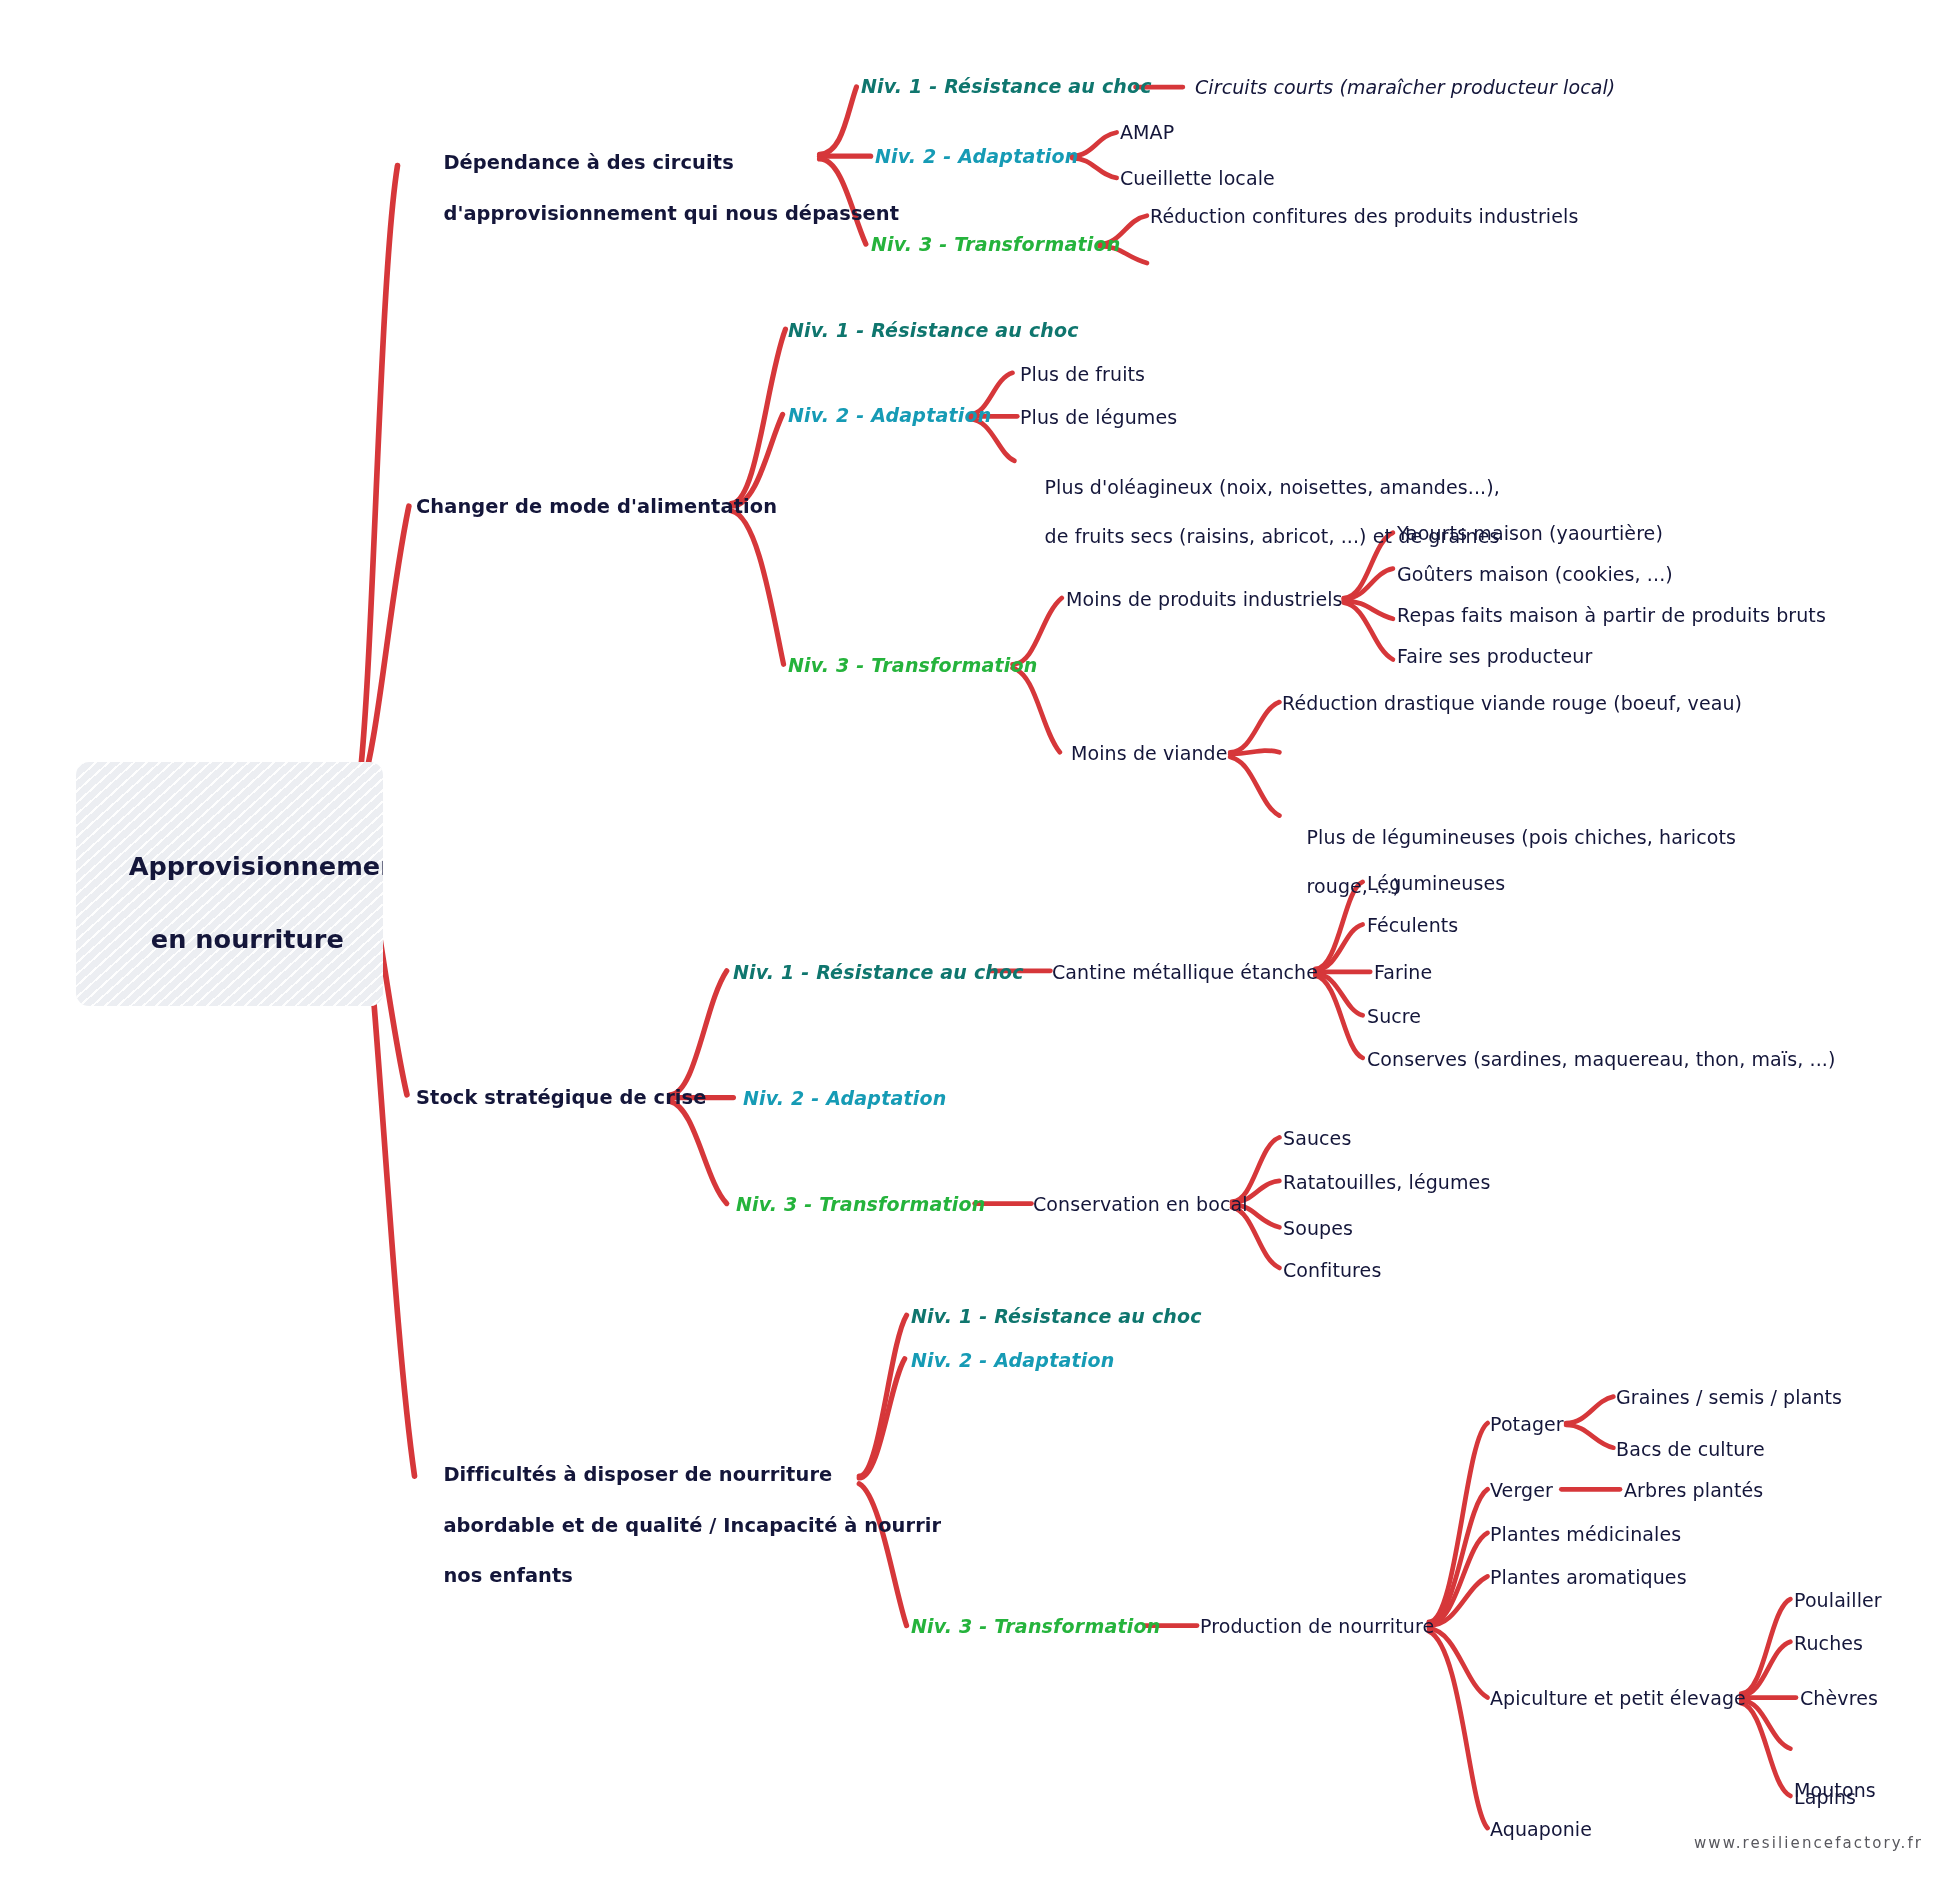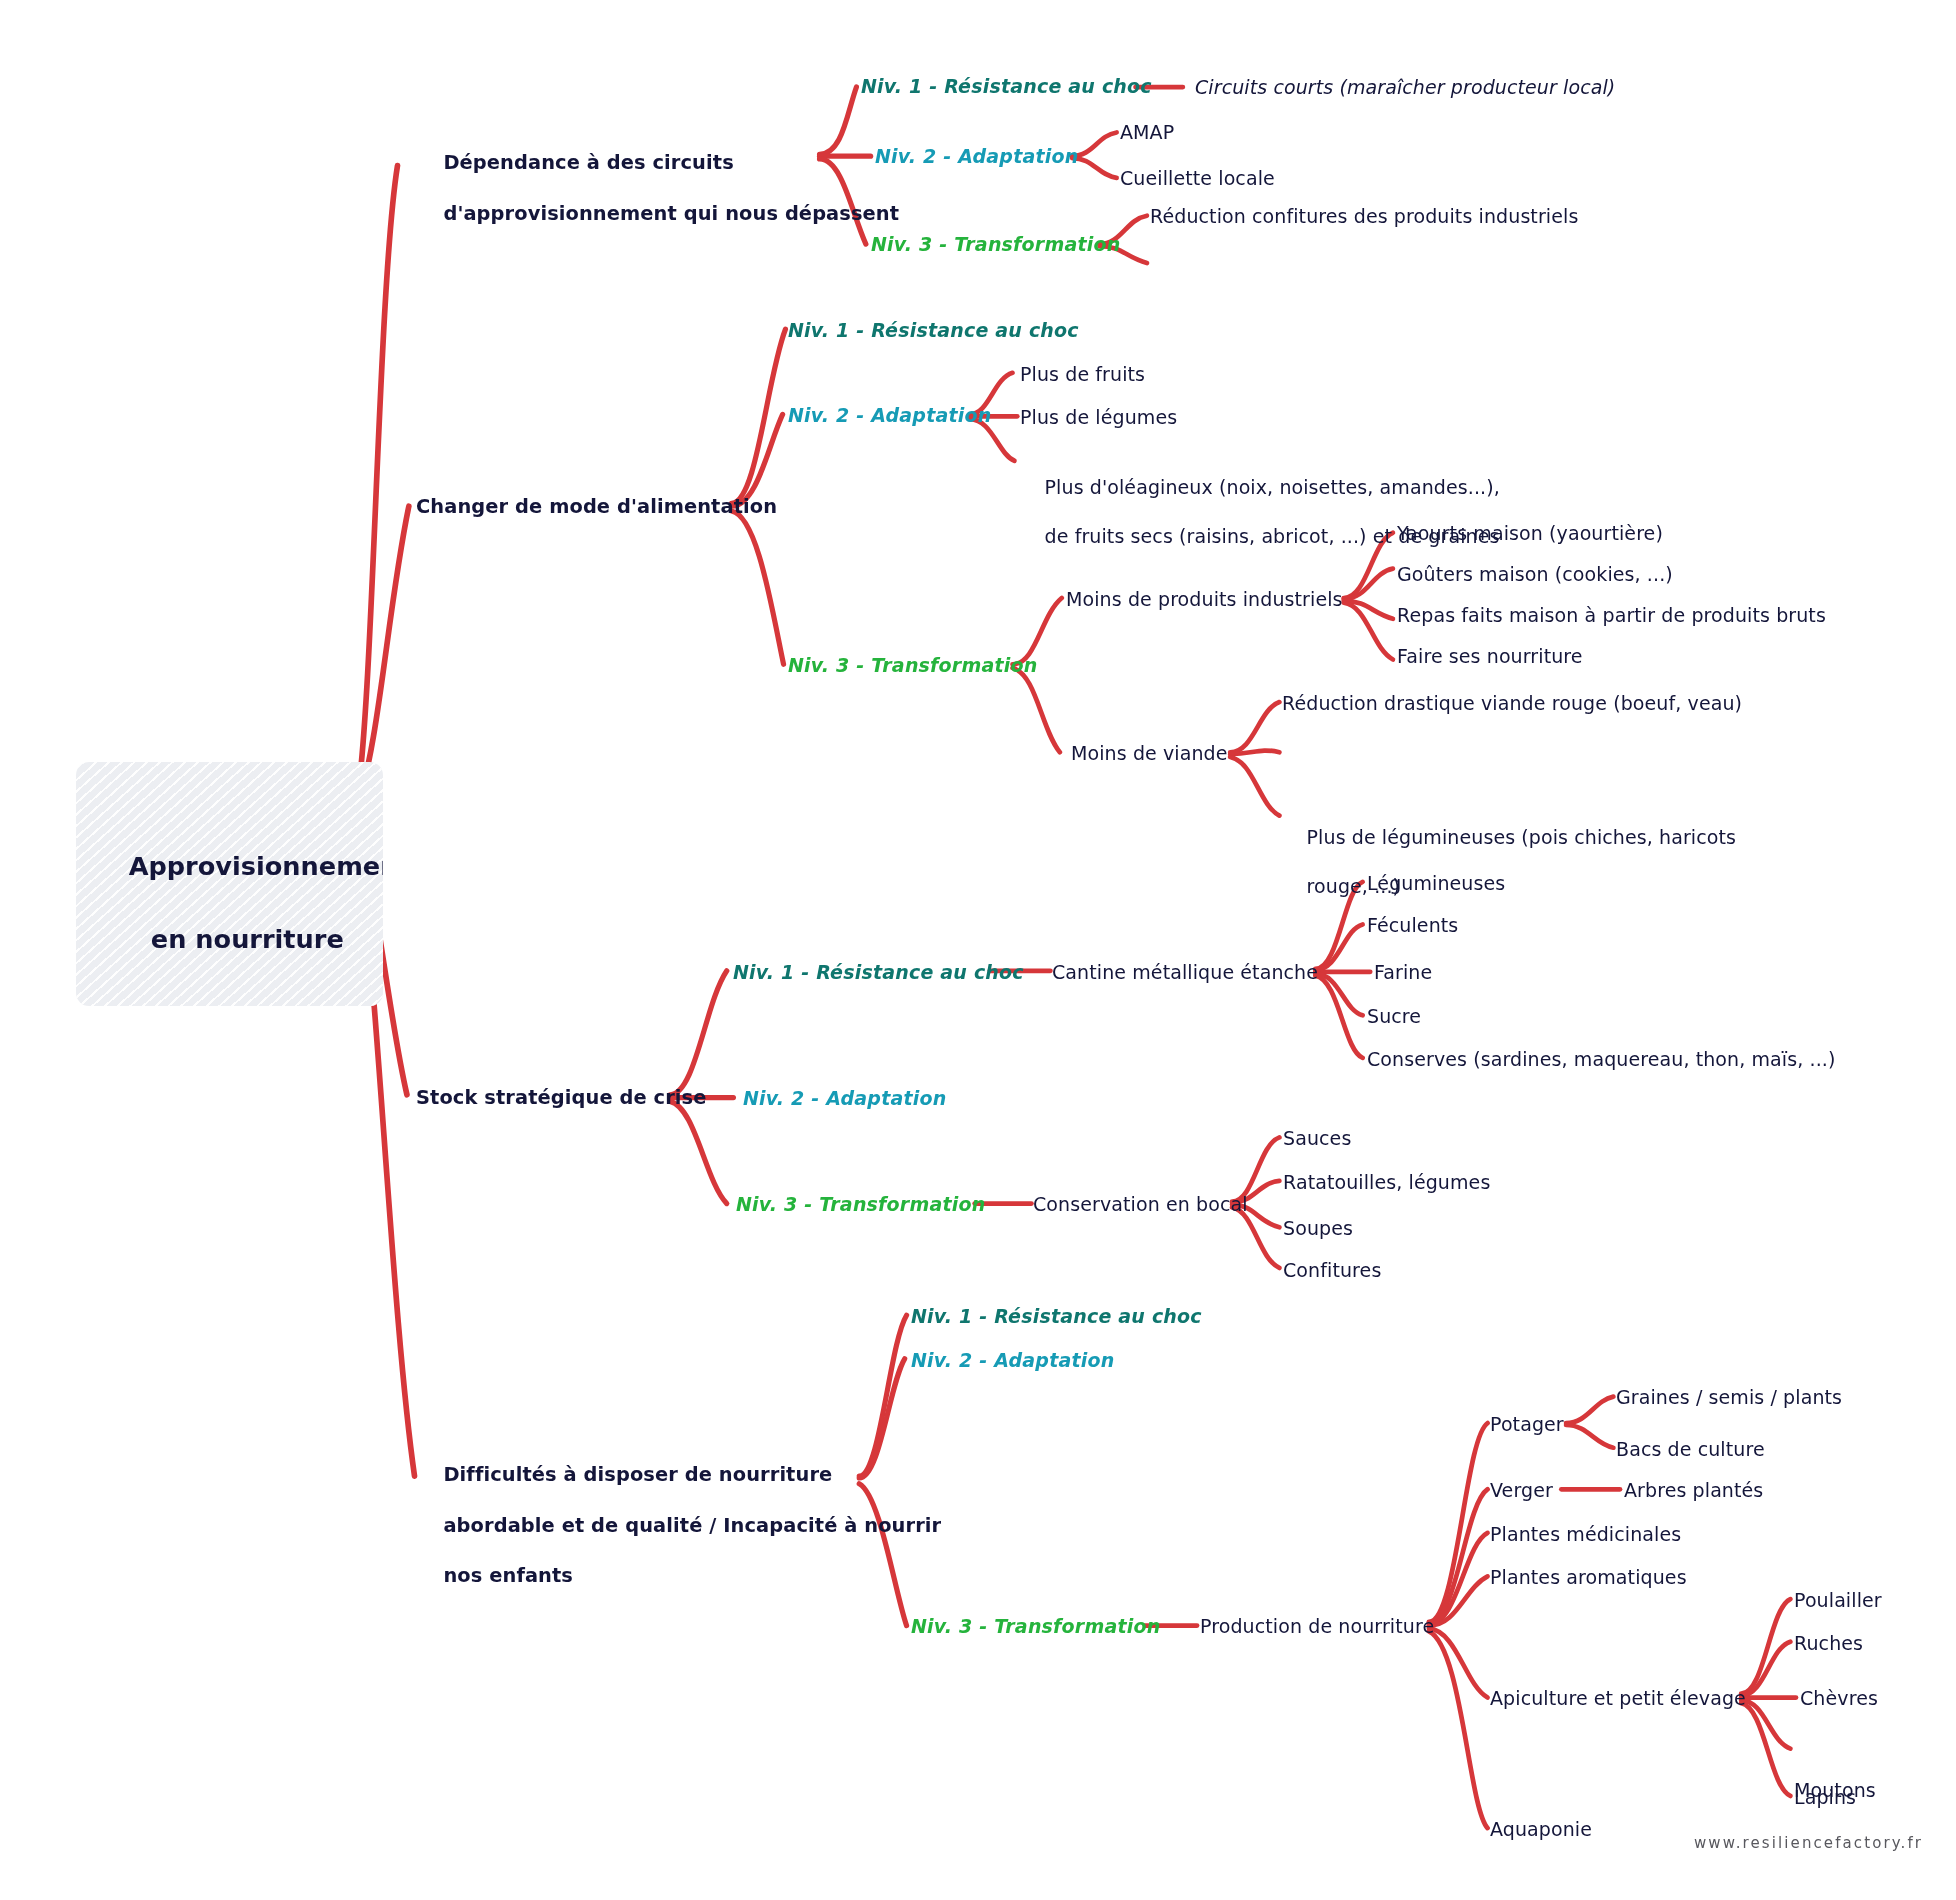--- a/index.html
+++ b/index.html
@@ -215,21 +215,21 @@
     <span>Plus d'oléagineux (noix, noisettes, amandes...),</span><br>
     <span>de fruits secs (raisins, abricot, ...) et de graines</span>
   </div>
 
   <div class="node lvl lvl3" style="left:788px; top:653px;">Niv. 3 - Transformation</div>
 
   <div class="node sub" style="left:1066px; top:587px;">Moins de produits industriels</div>
   <div class="node leaf" style="left:1397px; top:521px;">Yaourts maison (yaourtière)</div>
   <div class="node leaf" style="left:1397px; top:562px;">Goûters maison (cookies, ...)</div>
   <div class="node leaf" style="left:1397px; top:603px;">Repas faits maison à partir de produits bruts</div>
-  <div class="node leaf" style="left:1397px; top:644px;">Faire ses nourriture</div>
+  <div class="node leaf" style="left:1397px; top:644px;">Faire ses producteur</div>
 
   <div class="node sub" style="left:1071px; top:741px;">Moins de viande</div>
   <div class="node leaf" style="left:1282px; top:691px;">Réduction drastique viande rouge (boeuf, veau)</div>
   <div class="node leaf" style="left:1282px; top:800px;">
     <span>Plus de légumineuses (pois chiches, haricots</span><br>
     <span>rouge, ...)</span>
   </div>
 
   <div class="node topic" style="left:416px; top:1085px;">Stock stratégique de crise</div>
 

